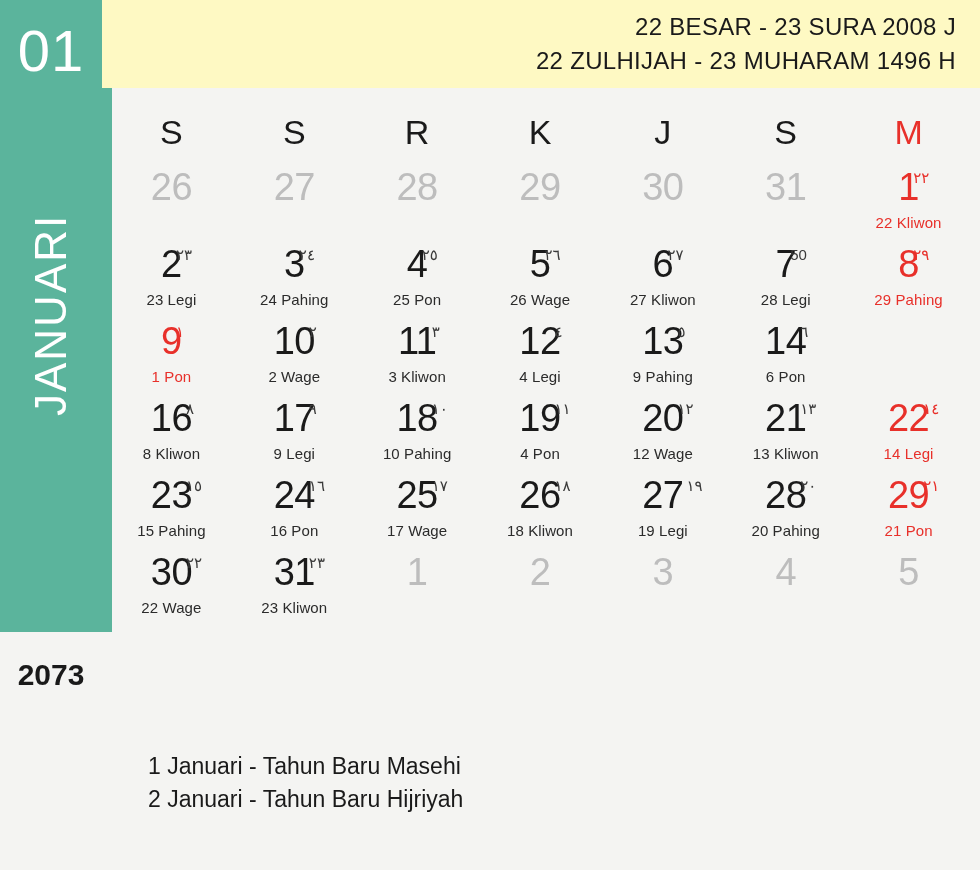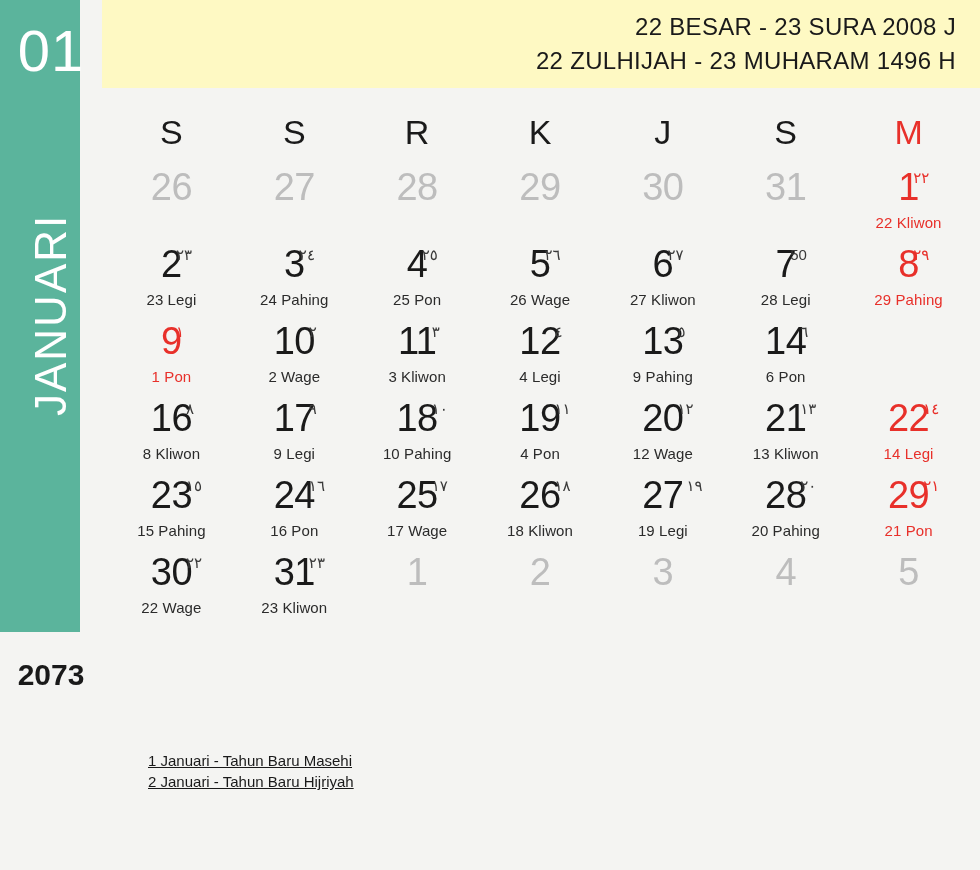--- a/index.html
+++ b/index.html
@@ -18,21 +18,21 @@
     width: 980px;
     height: 870px;
     background: #f4f4f2;
   }
 
   
   .rail {
     position: absolute;
     left: 0;
     top: 0;
-    width: 80px;
+    width: 112px;
     height: 632px;
     background: #5bb49c;
   }
   .rail-month-num {
     position: absolute;
     top: 22px;
     left: 0;
     width: 102px;
     text-align: center;
     color: #ffffff;
@@ -156,25 +156,24 @@
   .cell.red .pasaran { color: #e8302a; }
 
   
   .notes {
     position: absolute;
     left: 148px;
     top: 750px;
     width: 700px;
   }
   .note-line {
-    font-size: 15px;
+    font-size: 23px;
     color: #1a1a1a;
     line-height: 1.42;
     white-space: nowrap;
-    text-decoration: underline;
   }
 </style>
 </head>
 <body>
 
 <div class="page">
 
   <div class="rail">
     <div class="rail-month-num">01</div>
     <div class="rail-month-name">JANUARI</div>

